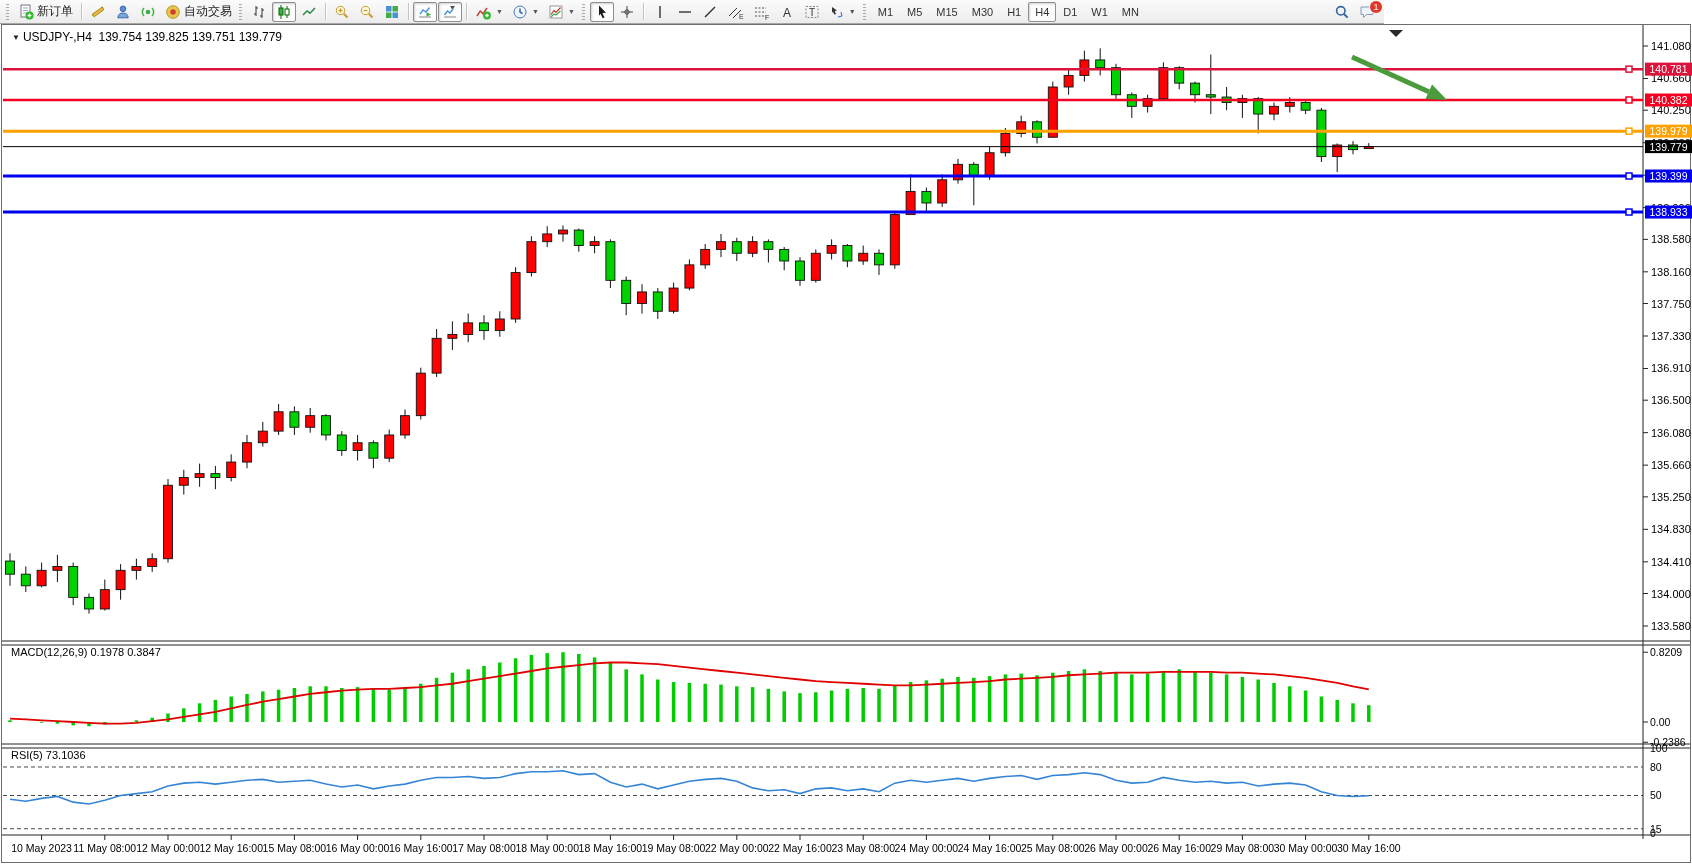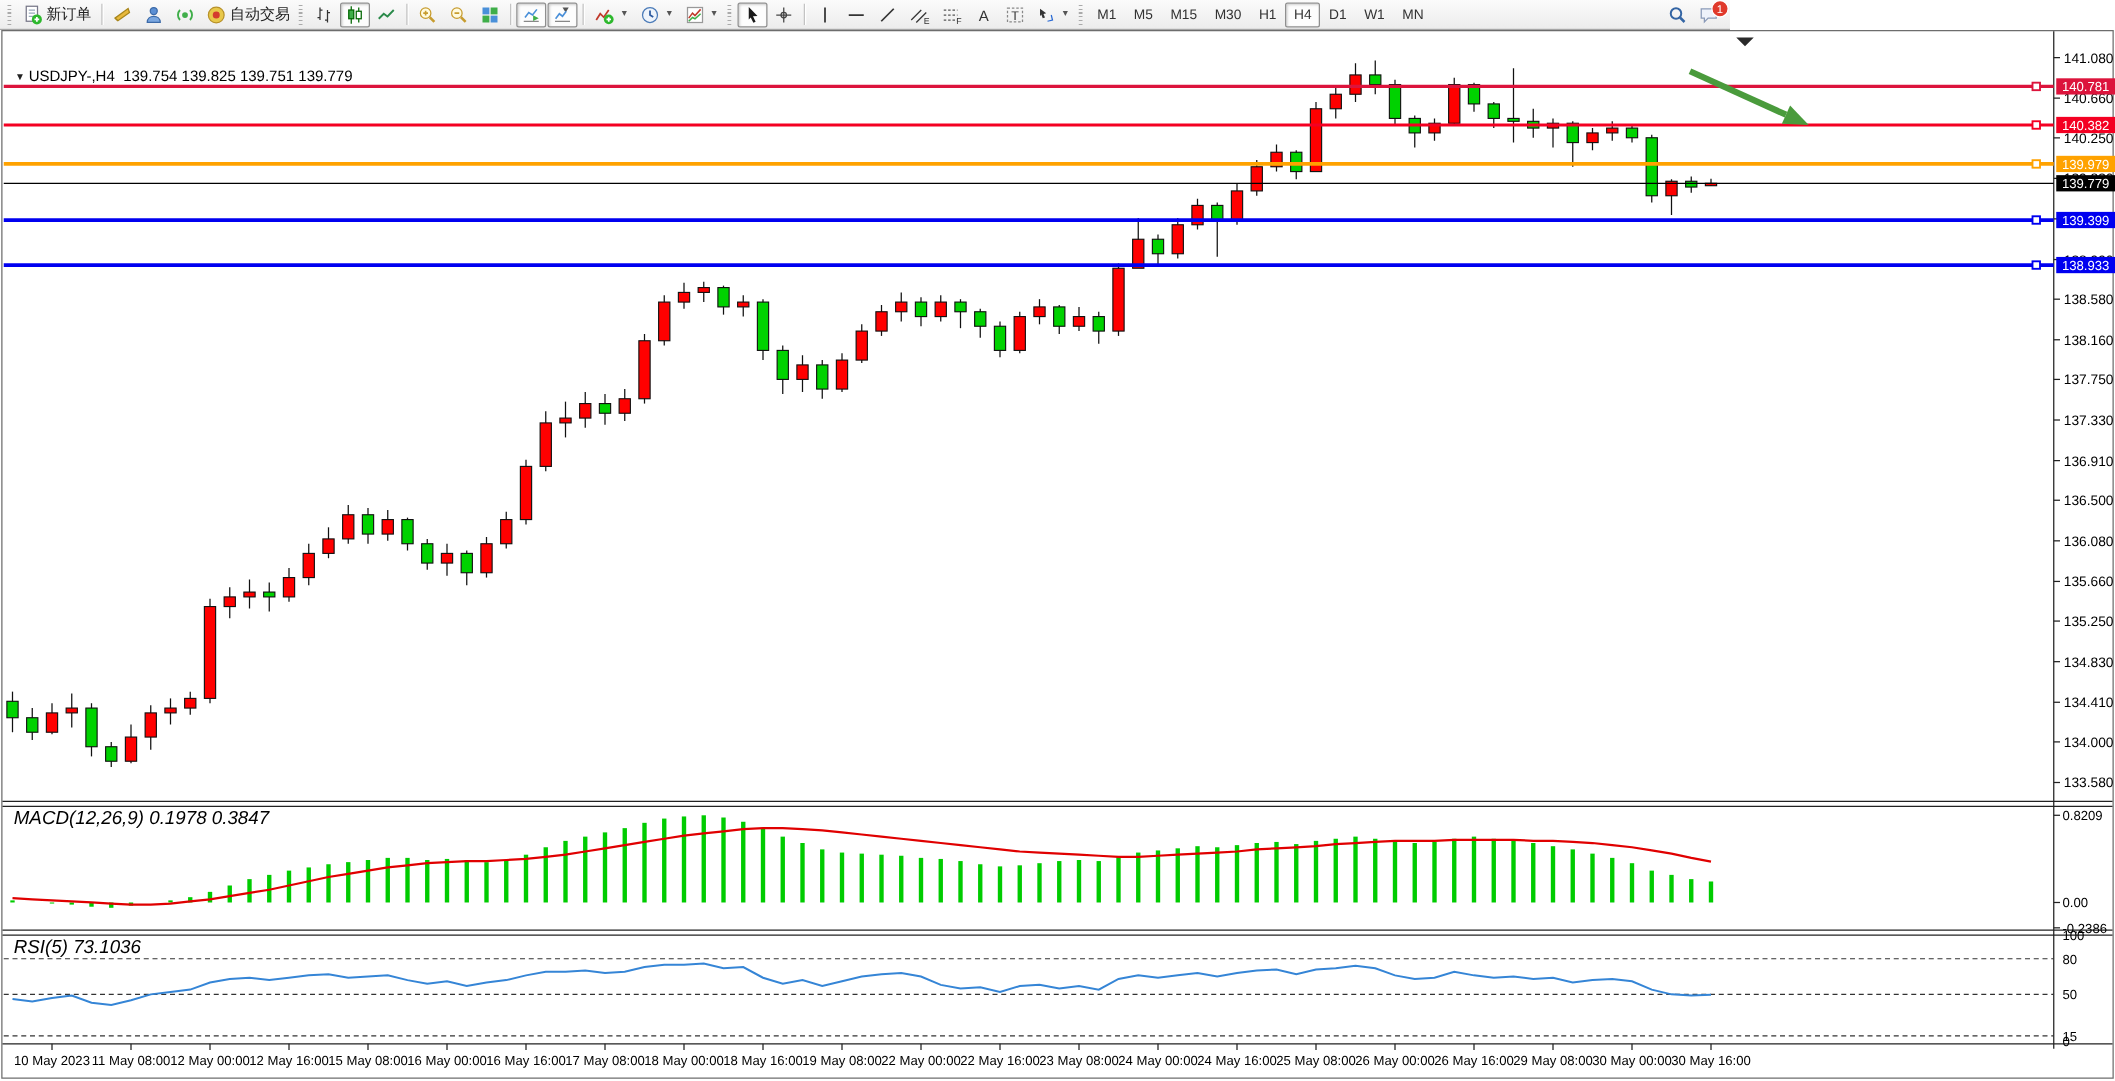--- a/index.html
+++ b/index.html
@@ -19,23 +19,23 @@
   .tbtn .caret{font-size:7px;color:#555;margin-left:1px;}
   .tf{height:20px;padding:0 6px;font-size:11px;color:#333;border:1px solid transparent;
       border-radius:2px;background:transparent;font-family:"Liberation Sans",sans-serif;flex:none;}
   .tf.pressed{background:#fdfdfd;border-color:#8f8f8f;box-shadow:inset 1px 1px 2px rgba(0,0,0,.18);}
   .spacer{flex:1 1 auto;}
   .chatwrap{position:relative;}
   .badge{position:absolute;top:-3px;right:-4px;background:#e0392b;color:#fff;border-radius:8px;
     font-size:9px;min-width:12px;height:12px;line-height:12px;text-align:center;border:1px solid #fff;}
   
   #chart-svg{position:absolute;top:24px;left:0;}
-  .overlay{position:absolute;color:#000;font-size:12px;white-space:nowrap;z-index:5;margin-top:24px;}
+  .overlay{position:absolute;color:#000;font-size:12px;white-space:nowrap;z-index:5;}
   .overlay .dd{font-size:8px;vertical-align:1px;margin-right:3px;color:#222;}
-  .panel-label{position:absolute;color:#000;font-size:15px;white-space:nowrap;z-index:5;font-style:italic;}
+  .panel-label{position:absolute;color:#000;font-size:11px;white-space:nowrap;z-index:5;}
   svg text{font-family:"Liberation Sans",sans-serif;}
 </style>
 </head>
 <body>
 
 <div class="toolbar">
   <div class="grip"></div>
 
   <button class="tbtn">
     <svg width="16" height="16">

